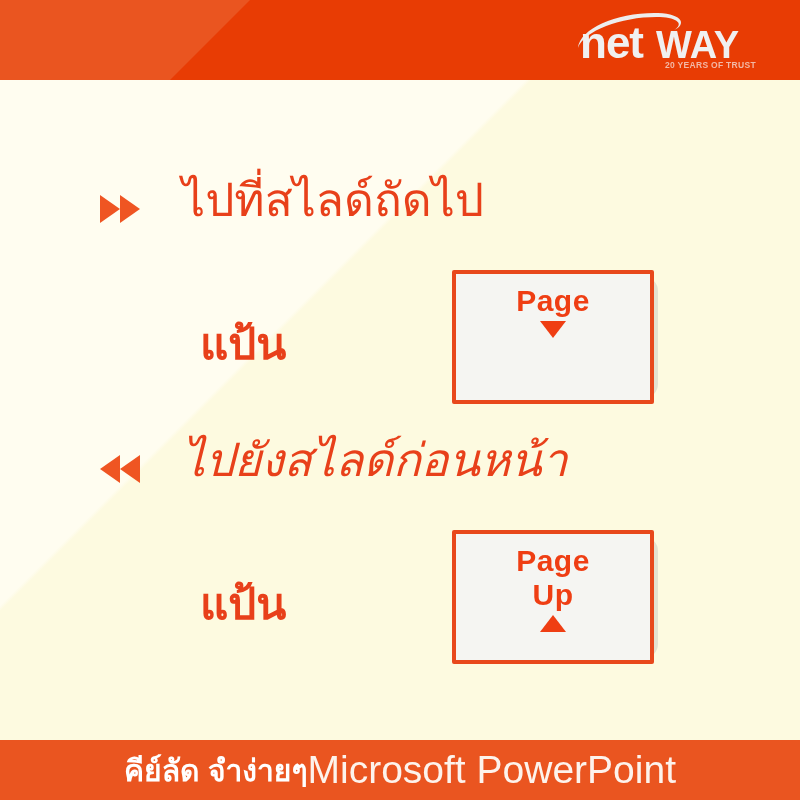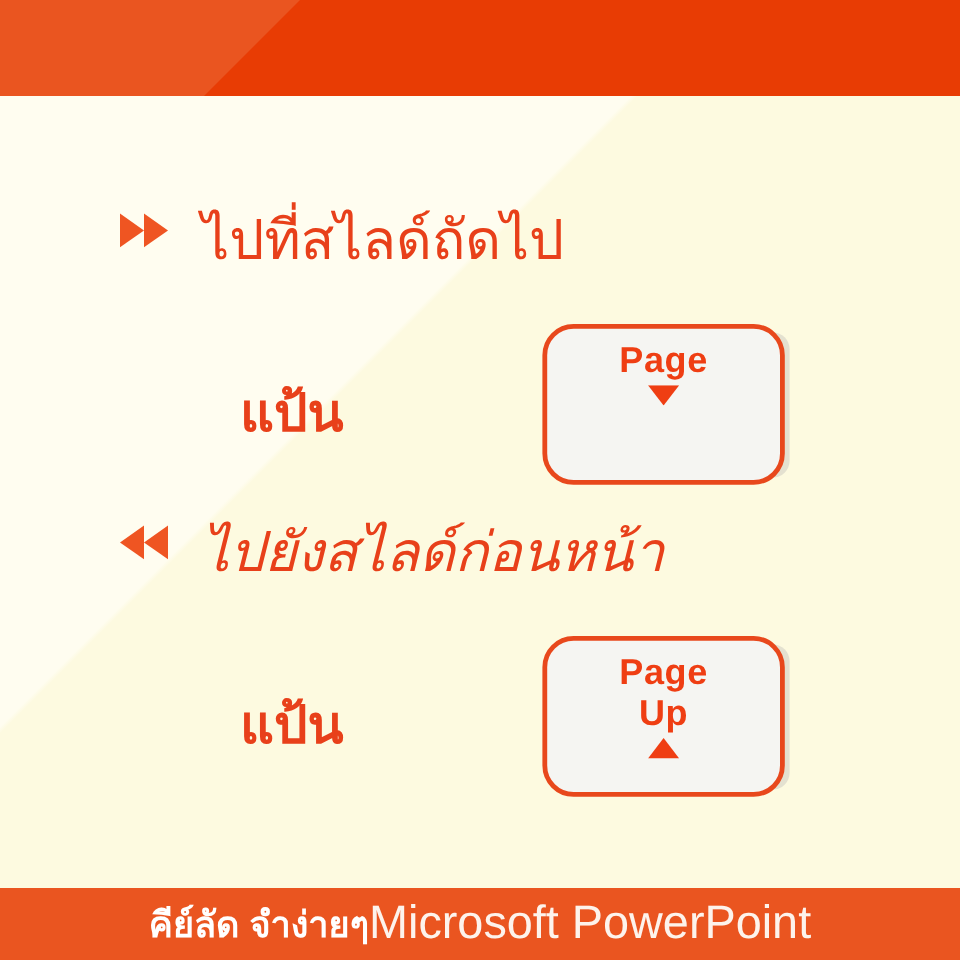--- a/index.html
+++ b/index.html
@@ -68,22 +68,22 @@
     position: absolute;
     left: 0;
     top: 80px;
     width: 800px;
     height: 660px;
   }
 
   .row-heading {
     position: absolute;
     display: flex;
-    align-items: flex-start;
-    gap: 24px;
+    align-items: flex-end;
+    gap: 38px;
   }
   .row-heading.r1 { left: 100px; top: 95px; }
   .row-heading.r2 { left: 100px; top: 355px; font-style: italic; }
 
   .ff-icon, .rw-icon {
     display: block;
     flex: none;
   }
 
   .heading-text {
@@ -124,21 +124,21 @@
     border-radius: 14px;
   }
   .keycap {
     position: absolute;
     left: 0;
     top: 0;
     width: 194px;
     height: 116px;
     background: #f5f5f2;
     border: 4px solid #e8481c;
-    border-radius: 26px;
+    border-radius: 2px;
     display: flex;
     flex-direction: column;
     align-items: center;
     justify-content: flex-start;
     padding-top: 10px;
     box-sizing: content-box;
   }
   .keycap-line {
     font-family: "Liberation Sans", "DejaVu Sans", sans-serif;
     font-size: 30px;
@@ -180,20 +180,32 @@
   }
 </style>
 </head>
 <body>
 
 <div id="slide">
 
   <div class="header">
     <div class="header-corner-triangle"></div>
 
+    <div class="logo">
+      <svg class="logo-svg" width="200" height="60" viewBox="0 0 200 60">
+
+        <path d="M4 36 C 10 18, 50 4, 86 5 C 104 6, 110 12, 100 18 C 112 13, 110 2, 84 1 C 44 0, 6 16, 4 36 Z" fill="#ededed"></path>
+
+        <text x="6" y="46" font-family="'Liberation Sans','DejaVu Sans',sans-serif" font-size="44" font-weight="bold" fill="#f0f0f0" letter-spacing="-1">net</text>
+
+        <text x="82" y="46" font-family="'Liberation Sans','DejaVu Sans',sans-serif" font-size="38" font-weight="bold" fill="#f0f0f0" letter-spacing="0">WAY</text>
+
+        <text x="91" y="56" font-family="'Liberation Sans','DejaVu Sans',sans-serif" font-size="8.5" font-weight="bold" fill="#f2b8a6" letter-spacing="0.3">20 YEARS OF TRUST</text>
+      </svg>
+    </div>
   </div>
 
   <div class="body-wash"></div>
 
   <div class="content">
 
     <div class="row-heading r1">
       <svg class="ff-icon" width="44" height="34" viewBox="0 0 44 34">
         <polygon points="0,3 20,17 0,31" fill="#ef5522"></polygon>
         <polygon points="20,3 40,17 20,31" fill="#ef5522"></polygon>

